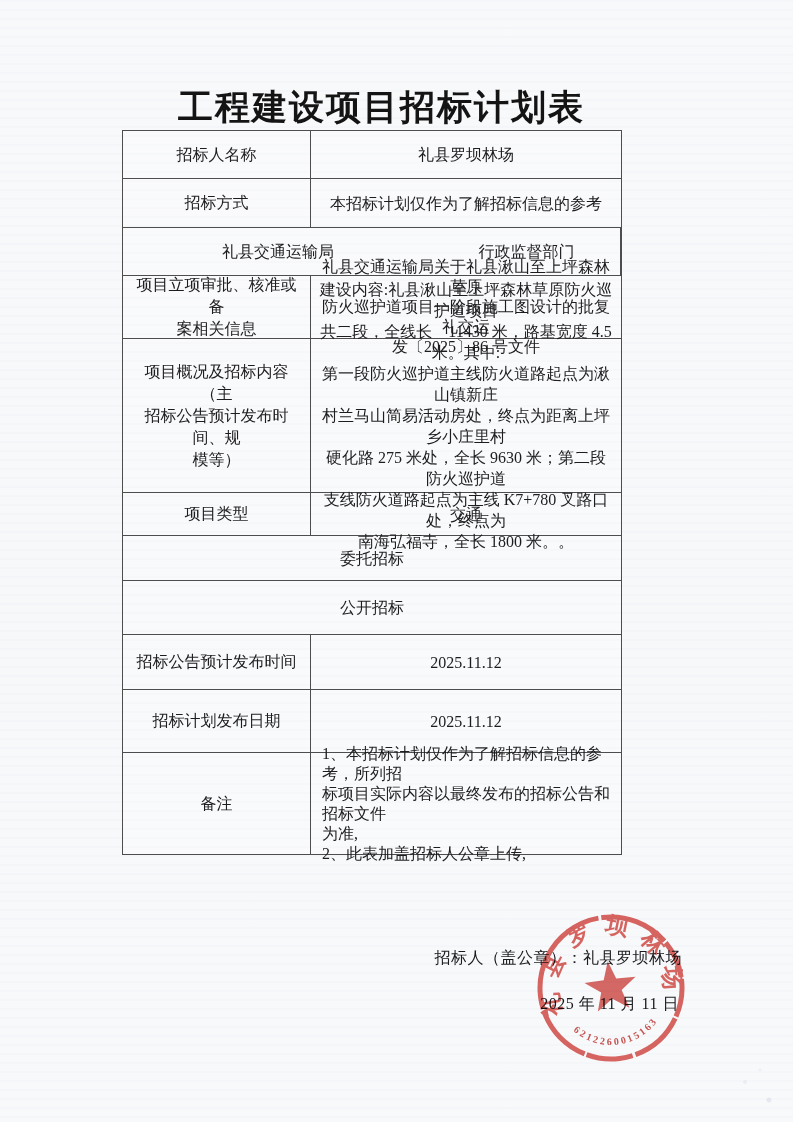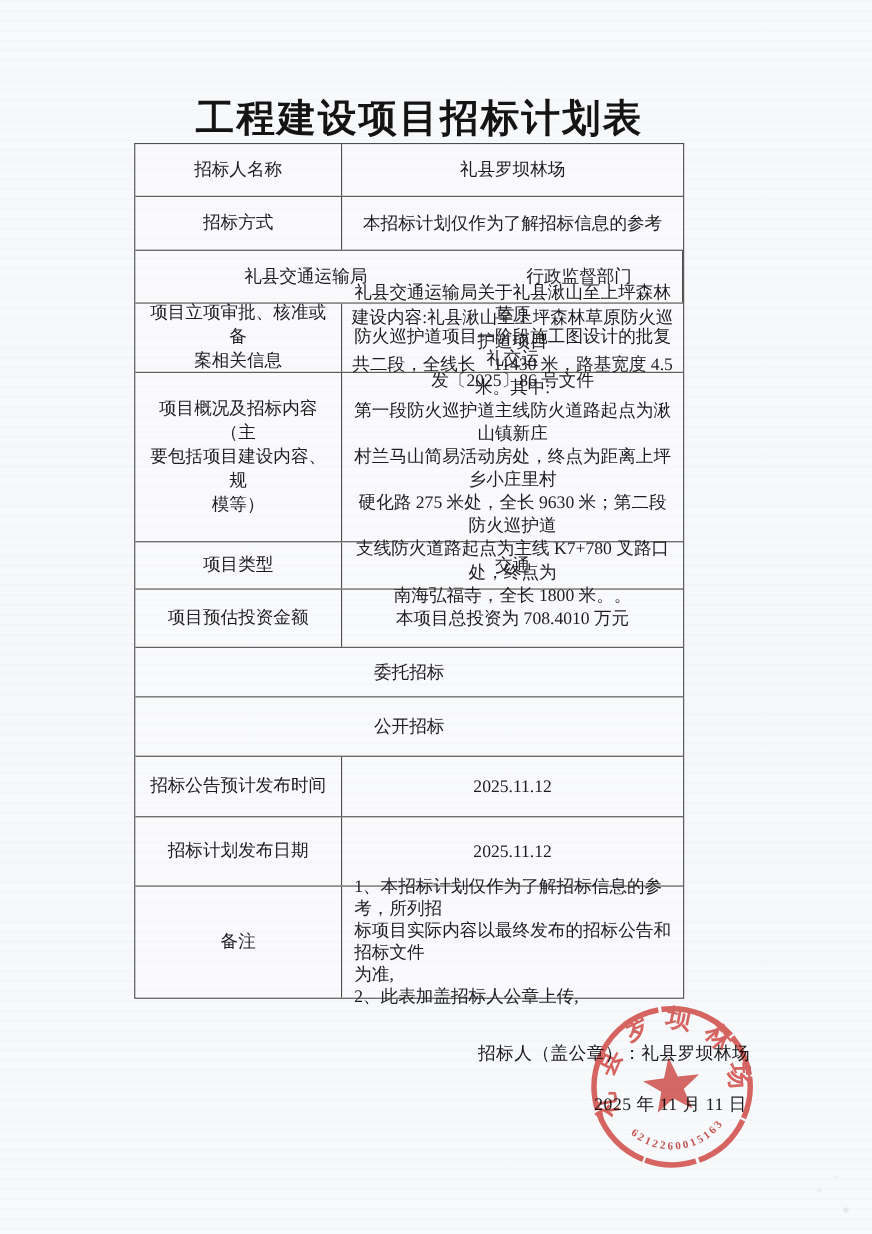--- a/index.html
+++ b/index.html
@@ -83,37 +83,33 @@
     </div>
     <div class="trow" style="height:62px">
       <div class="cell cl">项目立项审批、核准或备
 案相关信息</div>
       <div class="cell cv tight">礼县交通运输局关于礼县湫山至上坪森林草原
 防火巡护道项目一阶段施工图设计的批复　礼交运
 发〔2025〕86 号文件</div>
     </div>
     <div class="trow" style="height:153px">
       <div class="cell cl">项目概况及招标内容（主
-要包括项目建设内容、规
+招标公告预计发布时间、规
 模等）</div>
       <div class="cell cv">建设内容:礼县湫山至上坪森林草原防火巡护道项目
 共二段，全线长　11430 米，路基宽度 4.5 米。其中:
 第一段防火巡护道主线防火道路起点为湫山镇新庄
 村兰马山简易活动房处，终点为距离上坪乡小庄里村
 硬化路 275 米处，全长 9630 米；第二段防火巡护道
 支线防火道路起点为主线 K7+780  叉路口处，终点为
 南海弘福寺，全长 1800 米。。</div>
     </div>
     <div class="trow" style="height:42px">
       <div class="cell cl">项目类型</div>
       <div class="cell cv">交通</div>
-    </div>
-    <div class="trow" style="height:52px">
-      <div class="cell cl">项目预估投资金额</div>
-      <div class="cell cv">本项目总投资为 708.4010 万元</div>
     </div>
     <div class="trow" style="height:44px">
       <div class="cell cv">委托招标</div>
     </div>
     <div class="trow" style="height:53px">
       <div class="cell cv">公开招标</div>
     </div>
     <div class="trow" style="height:54px">
       <div class="cell cl">招标公告预计发布时间</div>
       <div class="cell cv">2025.11.12</div>

